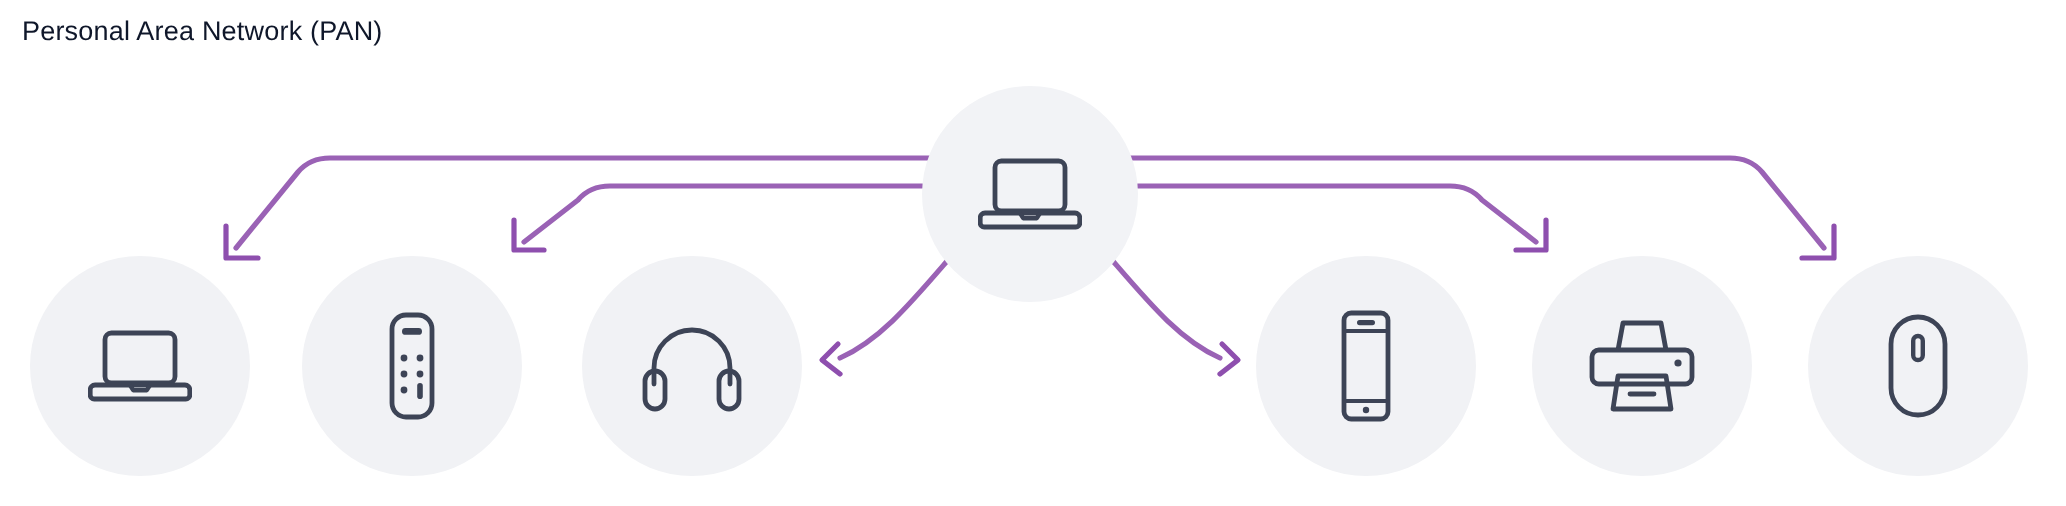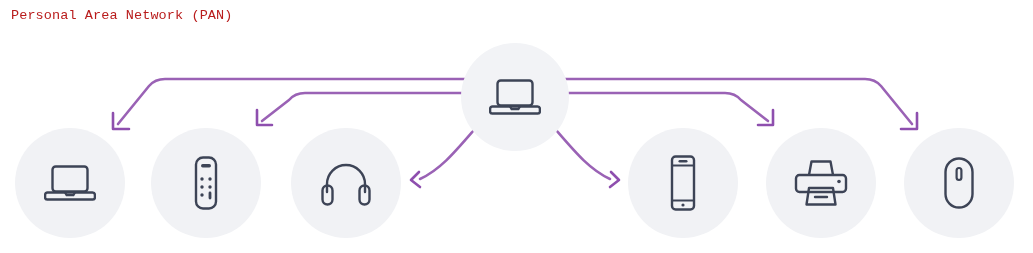--- a/index.html
+++ b/index.html
@@ -17,22 +17,22 @@
     position: relative;
     width: 1033px;
     height: 253px;
     background: #ffffff;
   }
   #diagram-title {
     position: absolute;
     left: 11px;
     top: 8px;
     font-size: 13.5px;
-    color: #b91c1c;
-    font-family: Liberation Mono, monospace;
+    color: #0f172a;
+    font-family: Liberation Sans, sans-serif;
     letter-spacing: 0.1px;
     white-space: nowrap;
   }
   #connector-layer {
     position: absolute;
     left: 0;
     top: 0;
     width: 1033px;
     height: 253px;
   }

